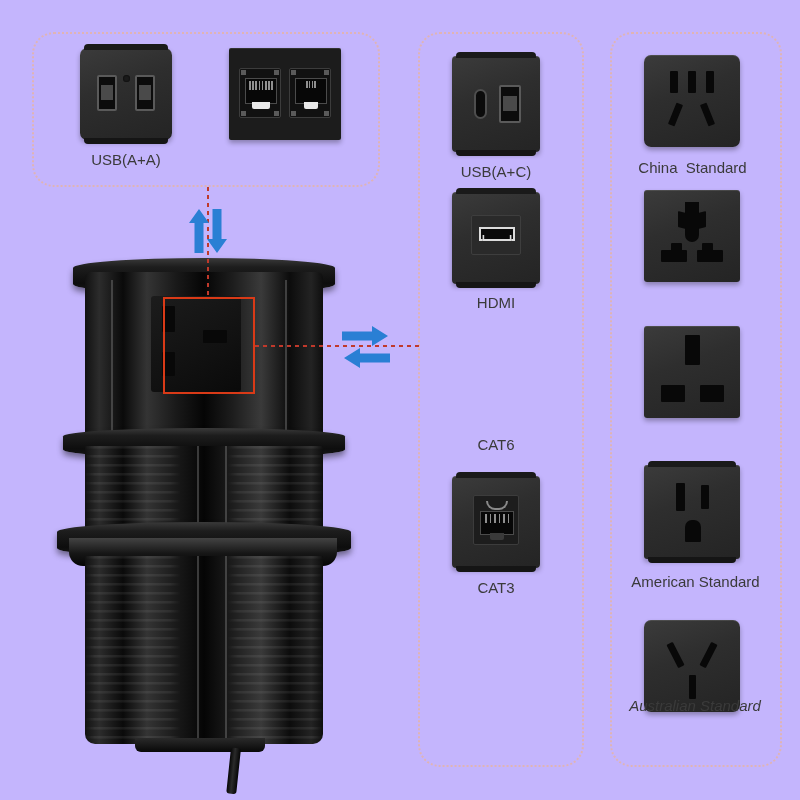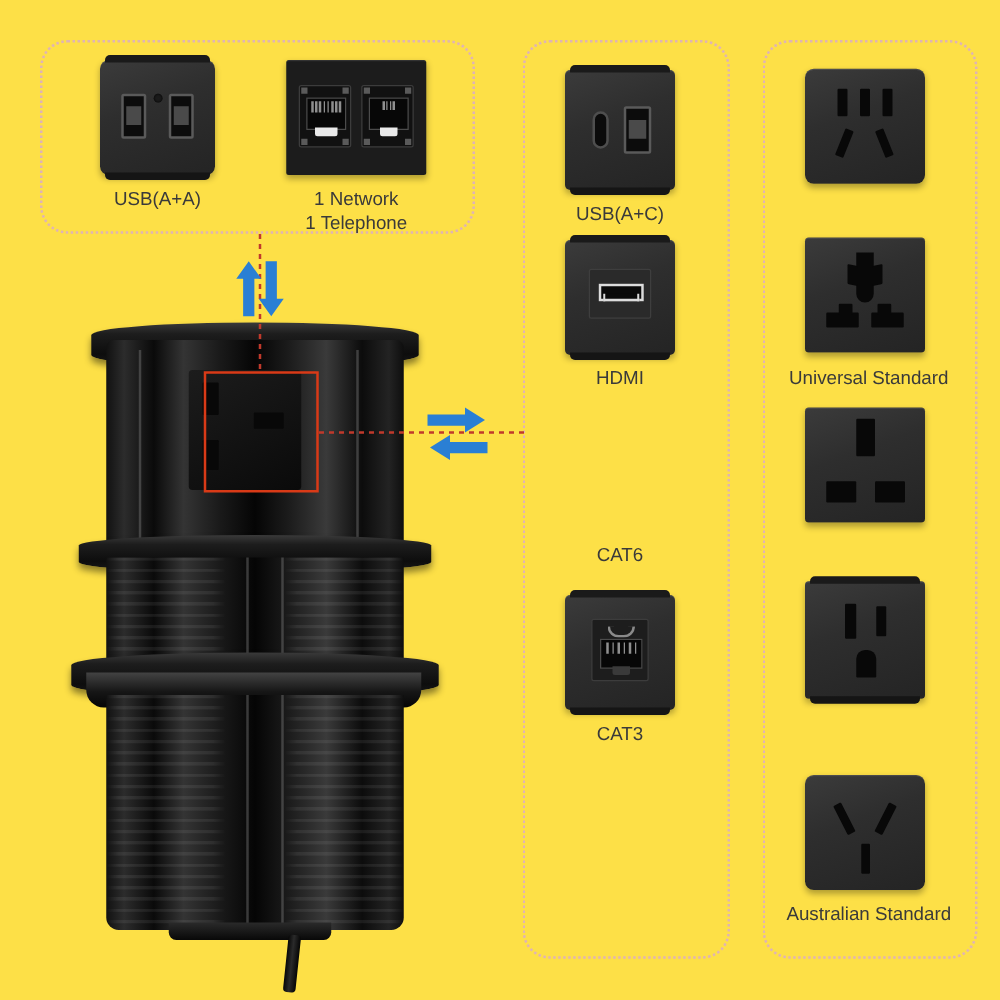--- a/index.html
+++ b/index.html
@@ -2,21 +2,21 @@
 <html><head>
 <meta charset="utf-8">
 <style>
   * { box-sizing: border-box; margin: 0; padding: 0; }
   html, body {
     width: 800px; height: 800px;
     background: #ffffff;
     font-family: "Liberation Sans", sans-serif;
     overflow: hidden;
   }
-  #stage { position: relative; width: 800px; height: 800px; background: #fde047; }
+  #stage { position: relative; width: 800px; height: 800px; background: #c4b5fd; }
 
   
   .dash-box {
     position: absolute;
     border: 2px dotted #e0b4b4;
     border-radius: 22px;
     background: transparent;
   }
   #box-top    { left: 32px;  top: 32px;  width: 348px; height: 155px; }
   #box-mid    { left: 418px; top: 32px;  width: 166px; height: 735px; }
@@ -284,22 +284,20 @@
             <i></i>
               <i></i>
               <i></i>
               <i></i>
           </div>
         </div>
         <div class="rj-tab" style="left:14px; top:33px; width:14px; height:7px;"></div>
       </div>
     </div>
   </div>
-  <div class="label" style="left:225px; top:150px; width:120px;">1 Network
-1 Telephone</div>
 
   <div class="module" style="left:452px; top:56px; width:88px; height:96px;">
     <div class="face">
       <div class="caplip"></div>
       <div class="usb-c" style="left:22px; top:33px; width:13px; height:30px;"></div>
       <div class="usb-a" style="left:47px; top:29px; width:22px; height:38px;"></div>
       <div class="lip"></div>
     </div>
   </div>
   <div class="label" style="left:436px; top:162px; width:120px;">USB(A+C)</div>
@@ -341,54 +339,55 @@
 
   <div class="module" style="left:644px; top:55px; width:96px; height:92px;">
     <div class="face sq">
       <div class="hole" style="left:26px; top:16px; width:8px; height:22px;"></div>
       <div class="hole" style="left:44px; top:16px; width:8px; height:22px;"></div>
       <div class="hole" style="left:62px; top:16px; width:8px; height:22px;"></div>
       <div class="hole" style="left:28px; top:48px; width:7px; height:23px; transform:rotate(22deg);"></div>
       <div class="hole" style="left:60px; top:48px; width:7px; height:23px; transform:rotate(-22deg);"></div>
     </div>
   </div>
+  <div class="label" style="left:620px; top:158px; width:145px;">China  Standard</div>
 
   <div class="module" style="left:644px; top:190px; width:96px; height:92px;">
     <div class="face" style="border-radius:3px;">
       <div class="hole" style="left:41px; top:12px; width:14px; height:40px; border-radius:0 0 7px 7px;"></div>
       <div class="hole" style="left:34px; top:22px; width:8px; height:16px; transform:skewY(12deg);"></div>
       <div class="hole" style="left:54px; top:22px; width:8px; height:16px; transform:skewY(-12deg);"></div>
       <div class="hole" style="left:17px; top:60px; width:26px; height:12px;"></div>
       <div class="hole" style="left:27px; top:53px; width:11px; height:9px;"></div>
       <div class="hole" style="left:53px; top:60px; width:26px; height:12px;"></div>
       <div class="hole" style="left:58px; top:53px; width:11px; height:9px;"></div>
     </div>
   </div>
-  <div class="label" style="left:615px; top:293px; width:160px;">Universal Standard</div>
 
   <div class="module" style="left:644px; top:326px; width:96px; height:92px;">
     <div class="face" style="border-radius:3px;">
       <div class="hole" style="left:41px; top:9px; width:15px; height:30px;"></div>
       <div class="hole" style="left:17px; top:59px; width:24px; height:17px;"></div>
       <div class="hole" style="left:56px; top:59px; width:24px; height:17px;"></div>
     </div>
   </div>
 
   <div class="module" style="left:644px; top:465px; width:96px; height:94px;">
     <div class="face" style="border-radius:3px;">
       <div class="caplip"></div>
       <div class="hole" style="left:32px; top:18px; width:9px; height:28px;"></div>
       <div class="hole" style="left:57px; top:20px; width:8px; height:24px;"></div>
       <div class="hole arch" style="left:41px; top:55px; width:16px; height:22px;"></div>
       <div class="lip"></div>
     </div>
   </div>
+  <div class="label" style="left:613px; top:572px; width:165px;">American Standard</div>
 
   <div class="module" style="left:644px; top:620px; width:96px; height:92px;">
     <div class="face sq">
       <div class="hole" style="left:28px; top:22px; width:7px; height:26px; transform:rotate(-27deg);"></div>
       <div class="hole" style="left:61px; top:22px; width:7px; height:26px; transform:rotate(27deg);"></div>
       <div class="hole" style="left:45px; top:55px; width:7px; height:24px;"></div>
     </div>
   </div>
-  <div class="label" style="left:610px; top:722px; width:170px;">Australian Standard</div>
+  <div class="label" style="left:610px; top:696px; width:170px;font-style:italic;">Australian Standard</div>
 
 </div>
 
 </body></html>

